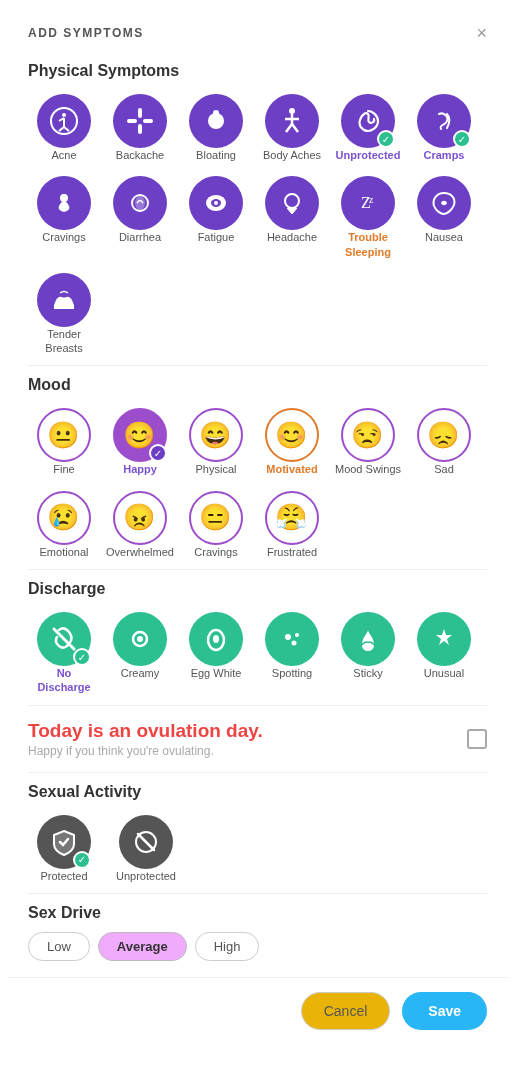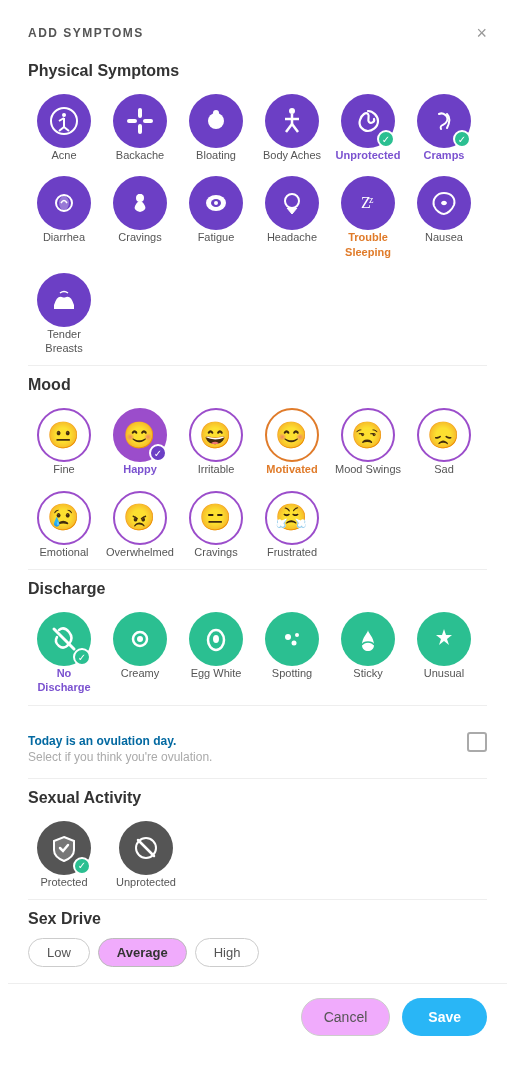--- a/index.html
+++ b/index.html
@@ -132,21 +132,21 @@
       font-size: 24px;
     }
 
     
     .ovulation-row {
       display: flex;
       justify-content: space-between;
       align-items: center;
       padding: 14px 20px;
     }
-    .ovulation-text .main { font-size: 12px; font-weight: 600; color: #0369a1; margin-top: 14px; }
+    .ovulation-text .main { font-size: 19px; font-weight: 600; color: #ef4444; }
     .ovulation-text .sub { font-size: 12px; color: #aaa; margin-top: 2px; }
     .checkbox-outline {
       width: 20px;
       height: 20px;
       border: 2px solid #aaa;
       border-radius: 3px;
     }
 
     
     .sex-grid {
@@ -181,21 +181,21 @@
       justify-content: flex-end;
       gap: 12px;
       padding: 14px 20px;
       border-top: 1px solid #eee;
       margin-top: 10px;
     }
     .btn-cancel {
       padding: 10px 22px;
       border-radius: 24px;
       border: 1.5px solid #ccc;
-      background: #f0abfc;
+      background: #eab308;
       color: #555;
       font-size: 14px;
       cursor: pointer;
     }
     .btn-save {
       padding: 10px 26px;
       border-radius: 24px;
       border: none;
       background: #29b6f6;
       color: #fff;
@@ -296,47 +296,47 @@
             </svg>
           </div>
           <div class="check-badge">✓</div>
         </div>
         <span class="symptom-label selected-purple">Cramps</span>
       </div>
 
       <div class="symptom-item">
         <div class="symptom-icon-wrap">
           <div class="symptom-circle circle-purple">
+            <svg width="30" height="30" viewBox="0 0 30 30" fill="white">
+              <path d="M10 18 Q15 8 20 18 Q22 22 15 24 Q8 22 10 18Z"></path>
+              <circle cx="15" cy="10" r="4"></circle>
+              <rect x="13" y="6" width="4" height="3" rx="1"></rect>
+            </svg>
+          </div>
+        </div>
+        <span class="symptom-label">Cravings</span>
+      </div>
+
+      <div class="symptom-item">
+        <div class="symptom-icon-wrap">
+          <div class="symptom-circle circle-purple">
             <svg width="30" height="30" viewBox="0 0 30 30" fill="none">
               <circle cx="15" cy="15" r="8" stroke="white" stroke-width="2"></circle>
               <path d="M15 7 Q20 10 20 15 Q20 20 15 23 Q10 20 10 15 Q10 10 15 7Z" fill="white" opacity="0.3"></path>
               <path d="M12 15 Q15 10 18 15" stroke="white" stroke-width="1.5" fill="none"></path>
             </svg>
           </div>
         </div>
         <span class="symptom-label">Diarrhea</span>
       </div>
 
       <div class="symptom-item">
         <div class="symptom-icon-wrap">
           <div class="symptom-circle circle-purple">
             <svg width="30" height="30" viewBox="0 0 30 30" fill="white">
-              <path d="M10 18 Q15 8 20 18 Q22 22 15 24 Q8 22 10 18Z"></path>
-              <circle cx="15" cy="10" r="4"></circle>
-              <rect x="13" y="6" width="4" height="3" rx="1"></rect>
-            </svg>
-          </div>
-        </div>
-        <span class="symptom-label">Cravings</span>
-      </div>
-
-      <div class="symptom-item">
-        <div class="symptom-icon-wrap">
-          <div class="symptom-circle circle-purple">
-            <svg width="30" height="30" viewBox="0 0 30 30" fill="white">
               <ellipse cx="15" cy="15" rx="10" ry="8"></ellipse>
               <ellipse cx="15" cy="15" rx="5" ry="4" fill="#6c3fc5"></ellipse>
               <ellipse cx="15" cy="15" rx="2" ry="2" fill="white"></ellipse>
             </svg>
           </div>
         </div>
         <span class="symptom-label">Fatigue</span>
       </div>
 
       <div class="symptom-item">
@@ -412,21 +412,21 @@
           </div>
           <div class="check-badge check-badge-purple">✓</div>
         </div>
         <span class="symptom-label selected-purple">Happy</span>
       </div>
 
       <div class="symptom-item">
         <div class="symptom-icon-wrap">
           <div class="mood-circle">😄</div>
         </div>
-        <span class="symptom-label">Irritable</span>
+        <span class="symptom-label">Physical</span>
       </div>
 
       <div class="symptom-item">
         <div class="symptom-icon-wrap">
           <div class="mood-circle" style="border-color:#e07b2a;">😊</div>
         </div>
         <span class="symptom-label selected-orange">Motivated</span>
       </div>
 
       <div class="symptom-item">
@@ -554,21 +554,21 @@
       </div>
 
     </div>
   </div>
 
   <div class="divider"></div>
 
   <div class="ovulation-row">
     <div class="ovulation-text">
       <div class="main">Today is an ovulation day.</div>
-      <div class="sub">Select if you think you're ovulation.</div>
+      <div class="sub">Happy if you think you're ovulating.</div>
     </div>
     <div class="checkbox-outline"></div>
   </div>
 
   <div class="divider"></div>
 
   <div class="section">
     <div class="section-title">Sexual Activity</div>
     <div class="sex-grid">
 

